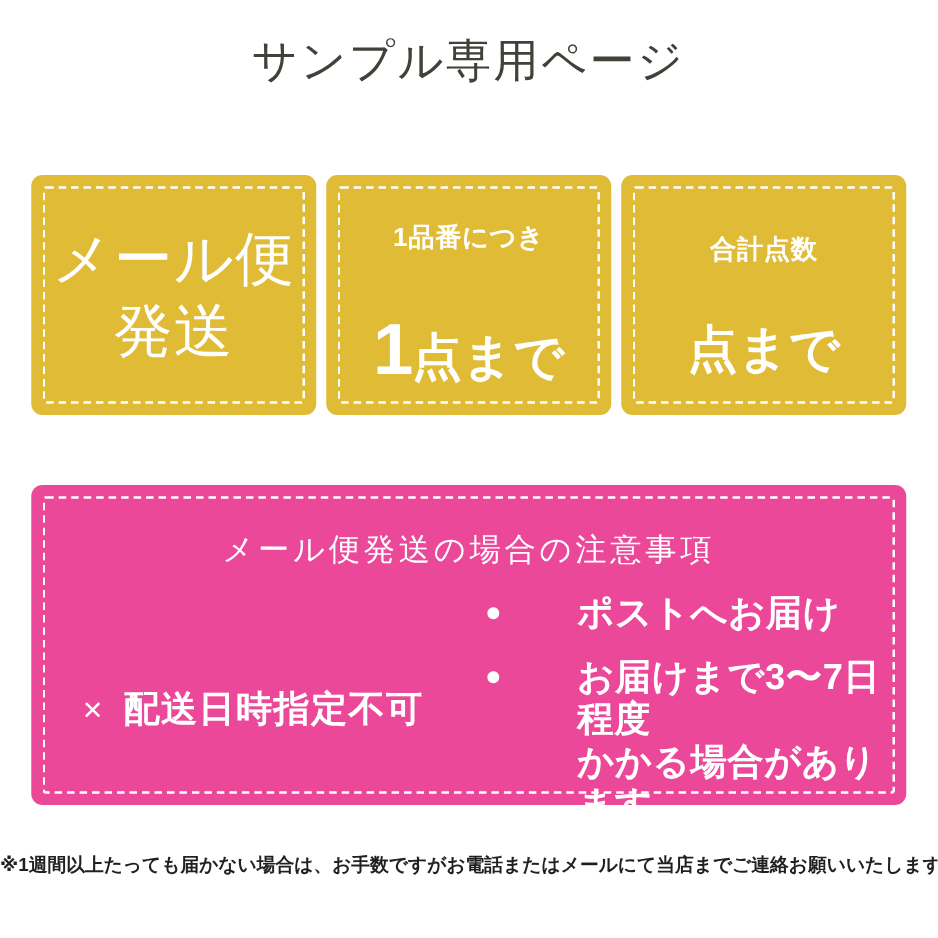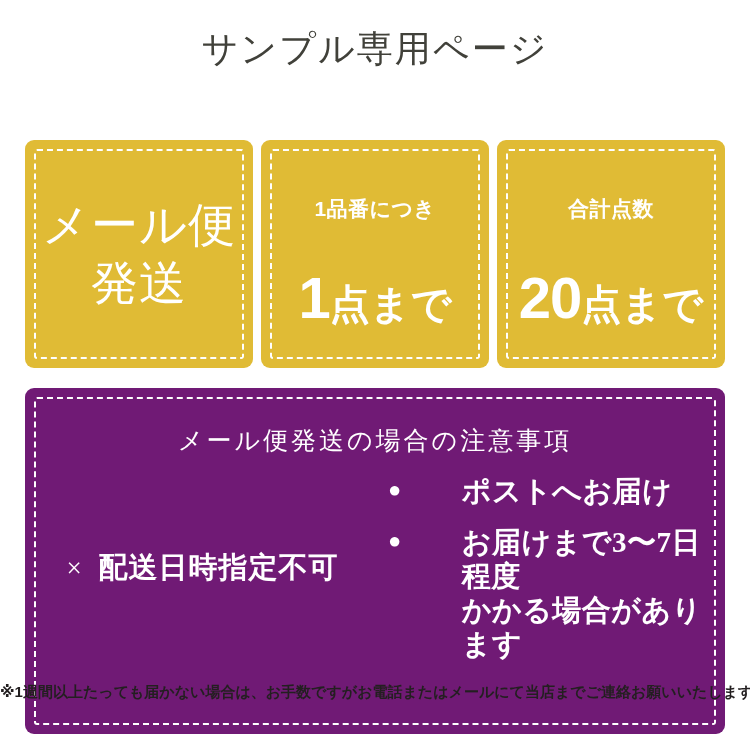--- a/index.html
+++ b/index.html
@@ -37,21 +37,21 @@
     color: #41413a;
     white-space: nowrap;
   }
 
   
   .card-row {
     position: absolute;
     left: 25px;
     top: 140px;
     width: 700px;
-    height: 228px;
+    height: 192px;
     display: flex;
     gap: 8px;
   }
 
   .card {
     flex: 1 1 0;
     background: #e0bb35;
     border-radius: 9px;
     position: relative;
     display: flex;
@@ -118,26 +118,25 @@
     font-size: 40px;
     letter-spacing: 0px;
   }
 
   
   .notice-panel {
     position: absolute;
     left: 25px;
     top: 388px;
     width: 700px;
-    height: 346px;
-    background: #701a75;
+    height: 256px;
+    background: #ec4899;
     border-radius: 9px;
     box-sizing: border-box;
     color: #ffffff;
-    font-family: Liberation Serif, serif;
   }
   .notice-panel .dash-border {
     position: absolute;
     left: 9px;
     top: 9px;
     right: 9px;
     bottom: 9px;
     border: 2px dashed #ffffff;
     border-radius: 3px;
     pointer-events: none;
@@ -252,21 +251,20 @@
           <span class="value-unit">点まで</span>
         </div>
       </div>
     </div>
 
     <div class="card">
       <span class="dash-border"></span>
       <div class="card-inner">
         <div class="caption">合計点数</div>
         <div class="value-line">
-          <span class="value-num">20</span>
           <span class="value-unit">点まで</span>
         </div>
       </div>
     </div>
 
   </div>
 
   <div class="notice-panel">
     <span class="dash-border"></span>
 

